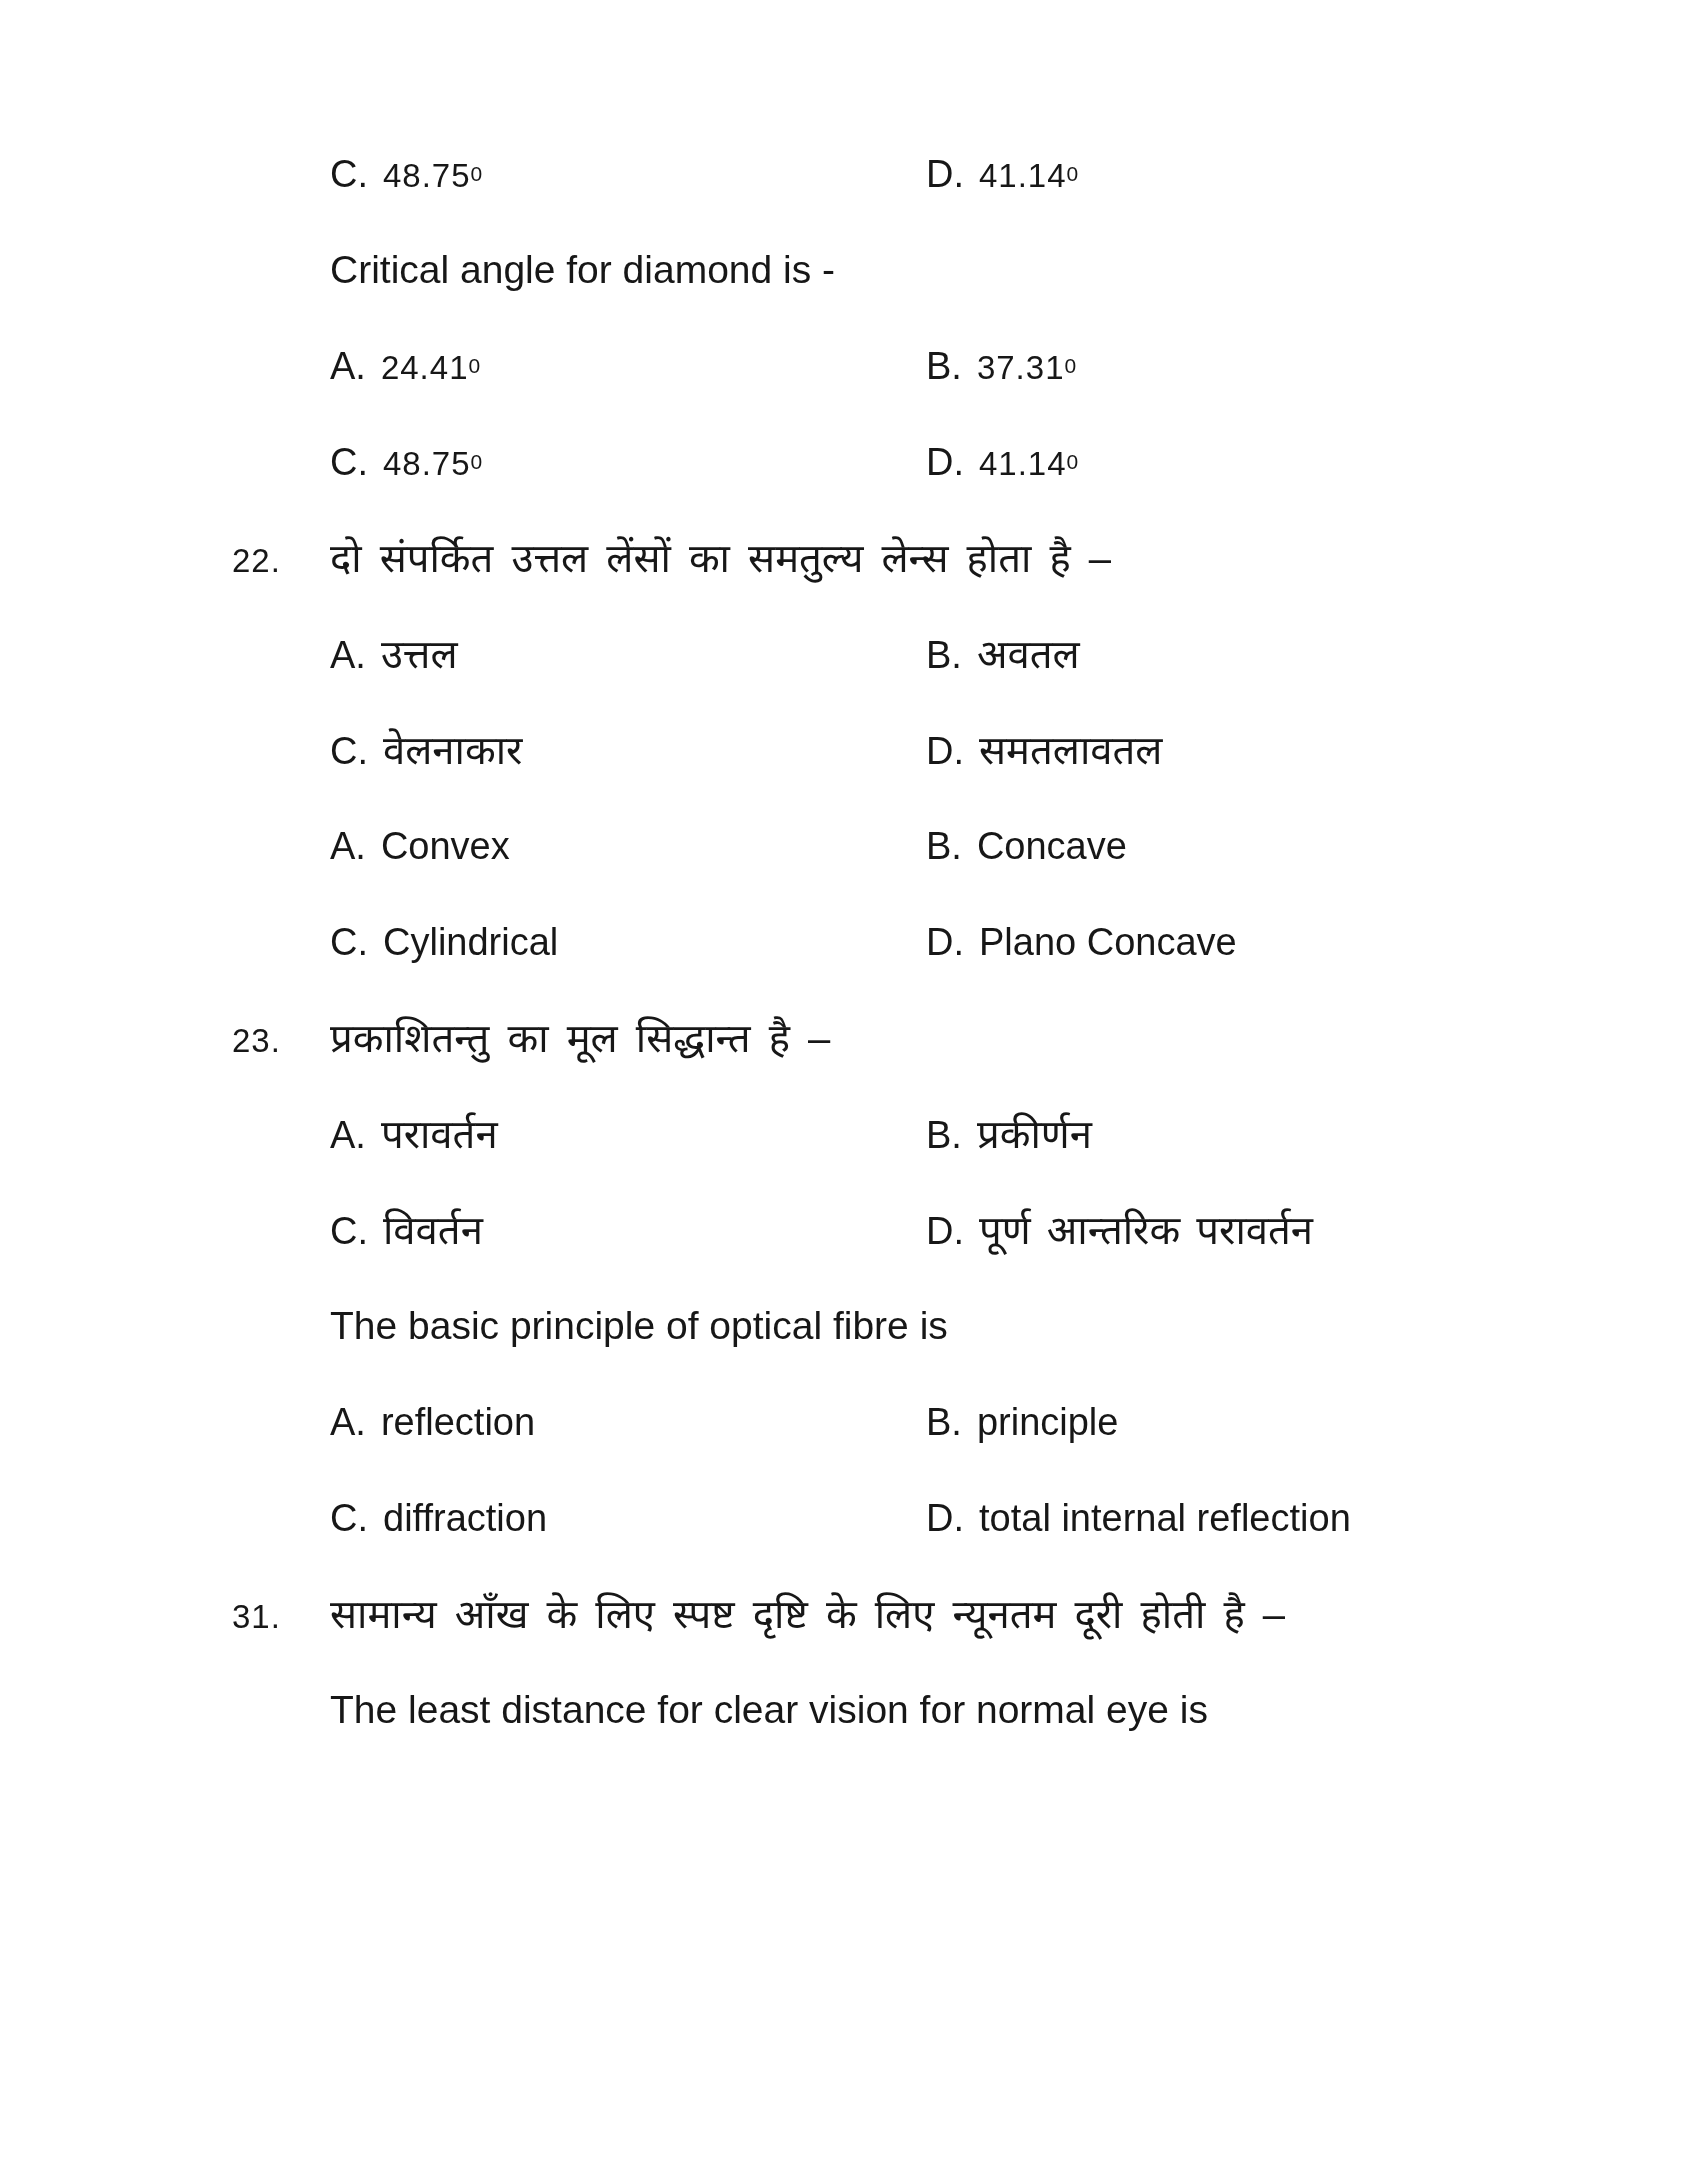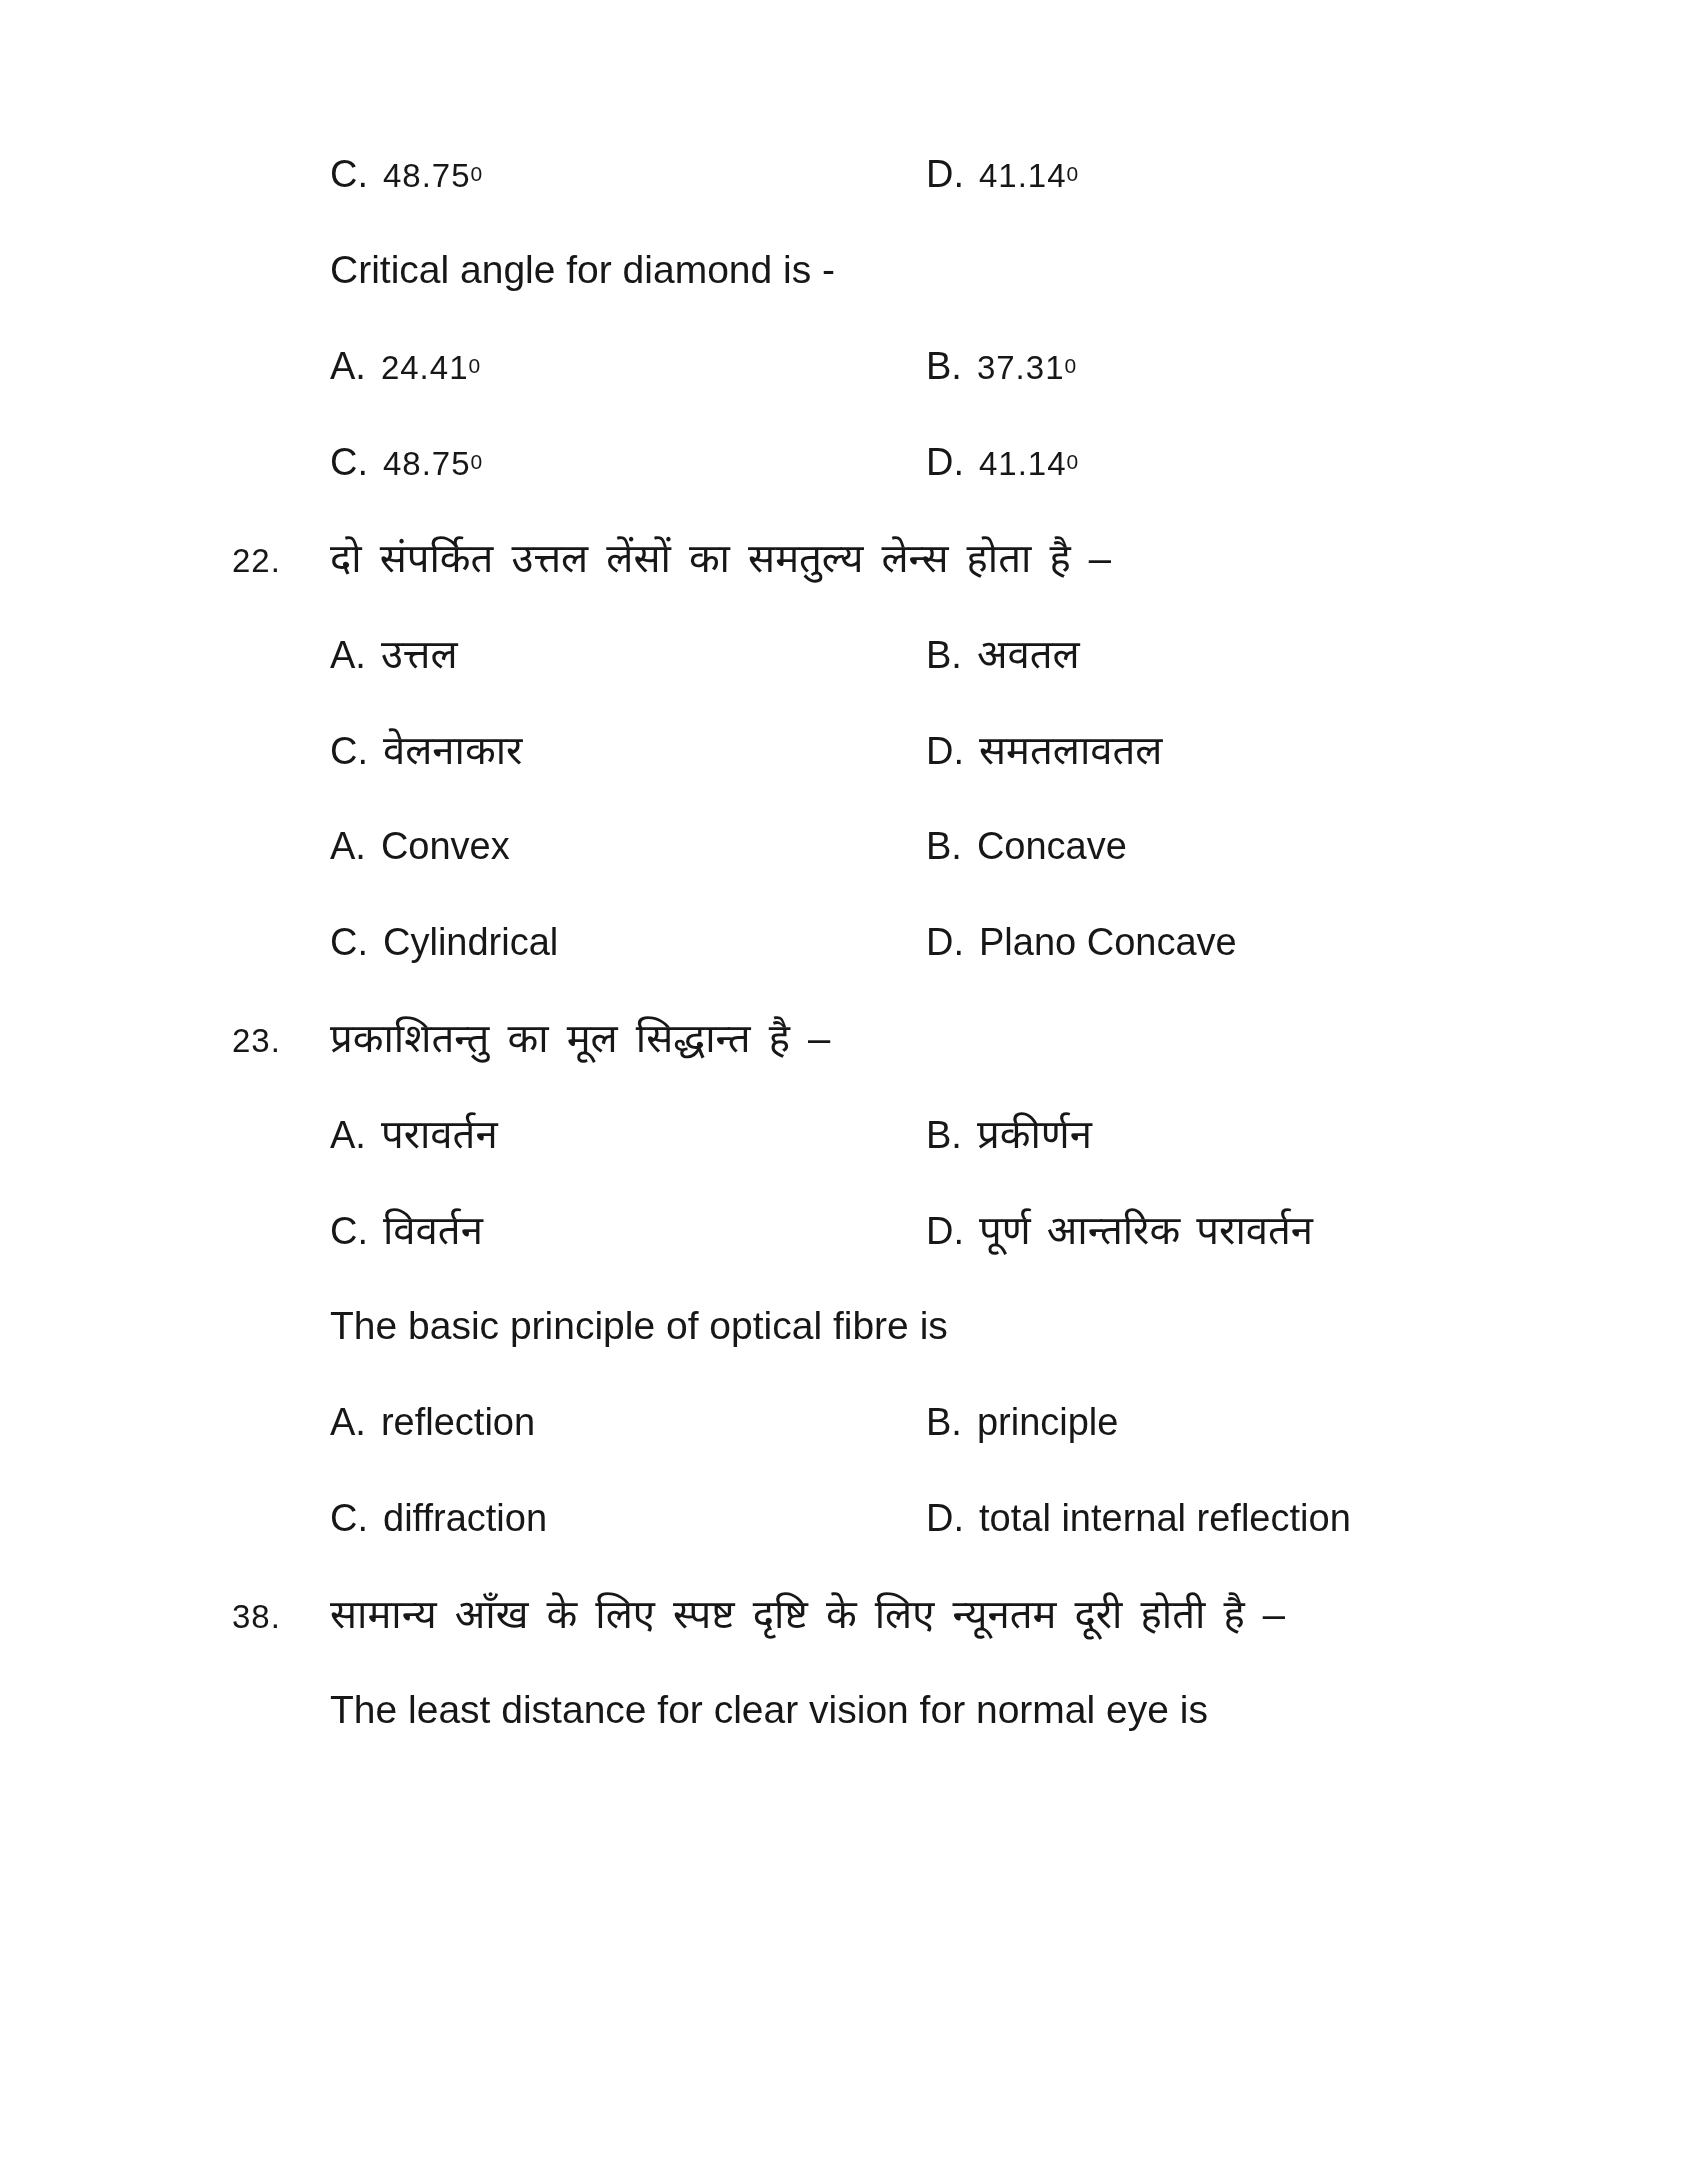--- a/index.html
+++ b/index.html
@@ -111,21 +111,21 @@
 
     <div class="row">
       <span class="opt left"><span class="opt-label">A.</span><span class="opt-value">reflection</span></span><span class="opt"><span class="opt-label">B.</span><span class="opt-value">principle</span></span>
     </div>
 
     <div class="row">
       <span class="opt left"><span class="opt-label">C.</span><span class="opt-value">diffraction</span></span><span class="opt"><span class="opt-label">D.</span><span class="opt-value">total internal reflection</span></span>
     </div>
 
     <div class="row numbered">
-      <span class="qnum">38.</span><span class="stem hi" lang="hi">सामान्य आँख के लिए स्पष्ट दृष्टि के लिए न्यूनतम दूरी होती है –</span>
+      <span class="qnum">31.</span><span class="stem hi" lang="hi">सामान्य आँख के लिए स्पष्ट दृष्टि के लिए न्यूनतम दूरी होती है –</span>
     </div>
 
 
 
     <div class="row">
       <span class="stem">The least distance for clear vision for normal eye is</span>
     </div>
 
   </div>
 </div>

